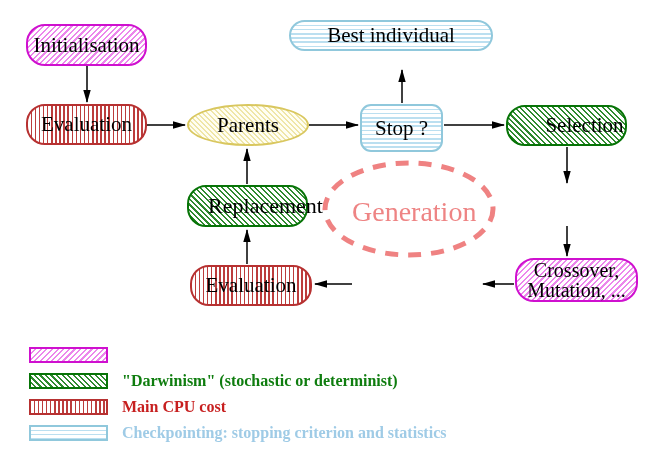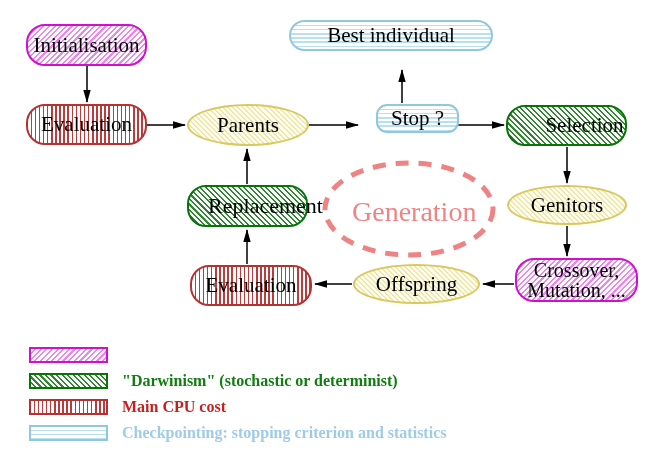--- a/index.html
+++ b/index.html
@@ -83,42 +83,36 @@
   </div>
 
   <div class="node ellipse" style="left:187px;top:104px;width:122px;height:42px;">
     <span>Parents</span>
   </div>
 
   <div class="node stripe-cyan" style="left:289px;top:20px;width:204px;height:31px;">
     <span>Best individual</span>
   </div>
 
-  <div class="node stripe-cyan rounded" style="left:360px;top:104px;width:83px;height:29px;margin-left:16px;">
+  <div class="node stripe-cyan rounded" style="left:360px;top:104px;width:83px;height:48px;">
     <span>Stop ?</span>
   </div>
 
   <div class="node hatch-green" style="left:506px;top:105px;width:121px;height:41px;">
     <span>Selection</span>
   </div>
 
-  <div class="node ellipse" style="left:507px;top:185px;width:120px;height:40px;">
-    <span>Genitors</span>
-  </div>
 
   <div class="node hatch-magenta" style="left:515px;top:258px;width:123px;height:44px;font-size:20px;line-height:20px;">
     <span>
       <div>Crossover,</div>
       <div>Mutation, ...</div>
     </span>
   </div>
 
-  <div class="node ellipse" style="left:353px;top:264px;width:127px;height:40px;">
-    <span>Offspring</span>
-  </div>
 
   <div class="node stripe-red" style="left:190px;top:265px;width:122px;height:41px;">
     <span>Evaluation</span>
   </div>
 
   <div class="node hatch-green" style="left:187px;top:185px;width:121px;height:42px;font-size:22px;">
     <span>Replacement</span>
   </div>
 
   <div class="gen-label" style="left:352px;top:196px;">Generation</div>

